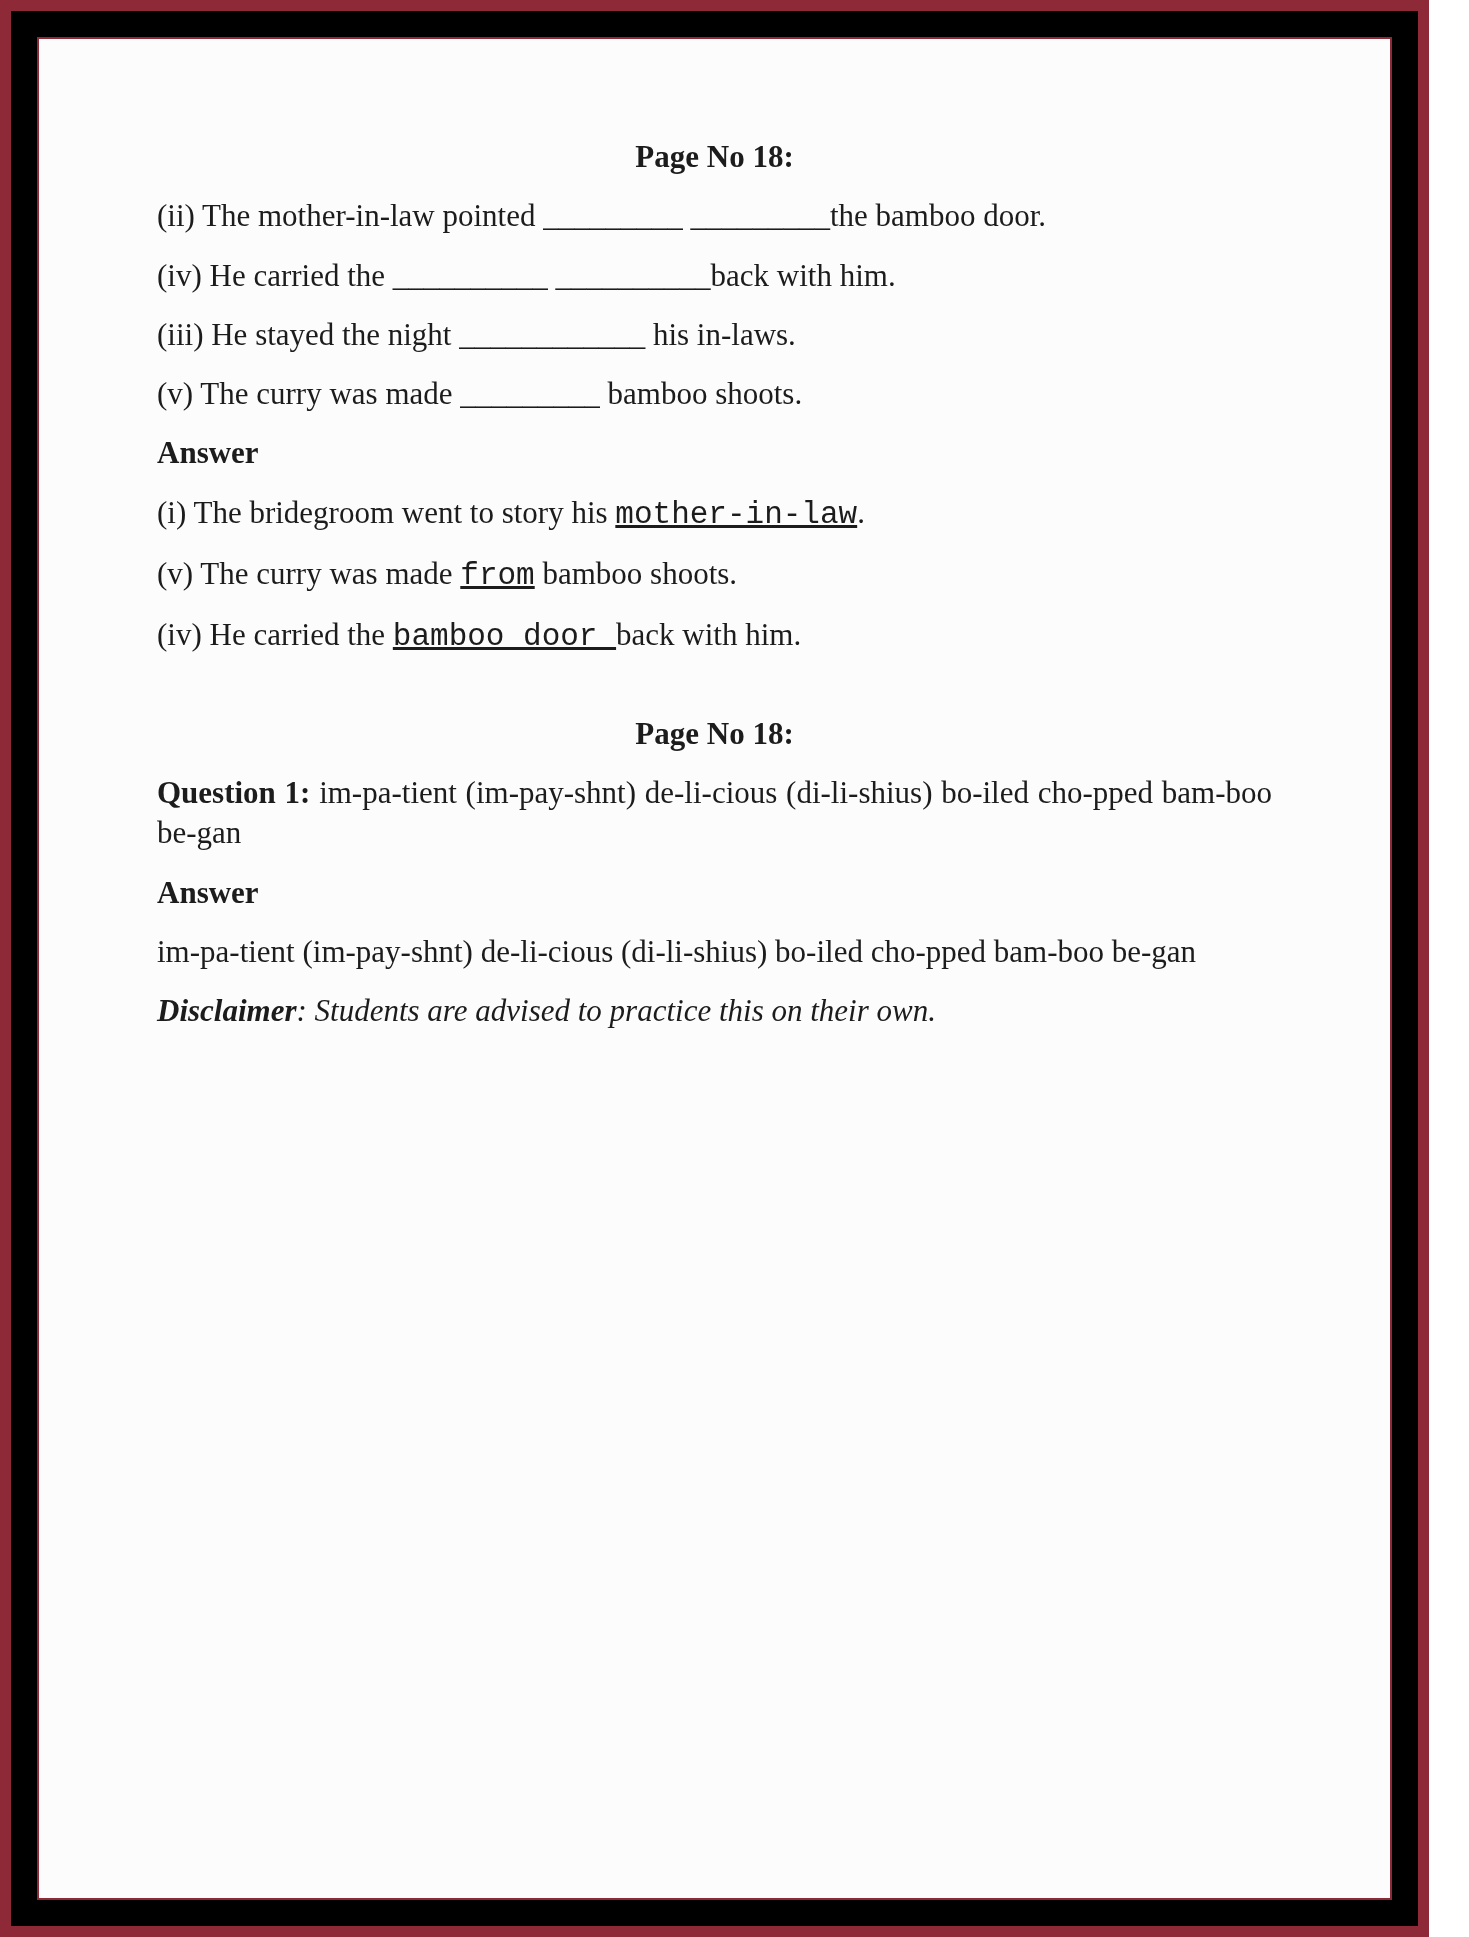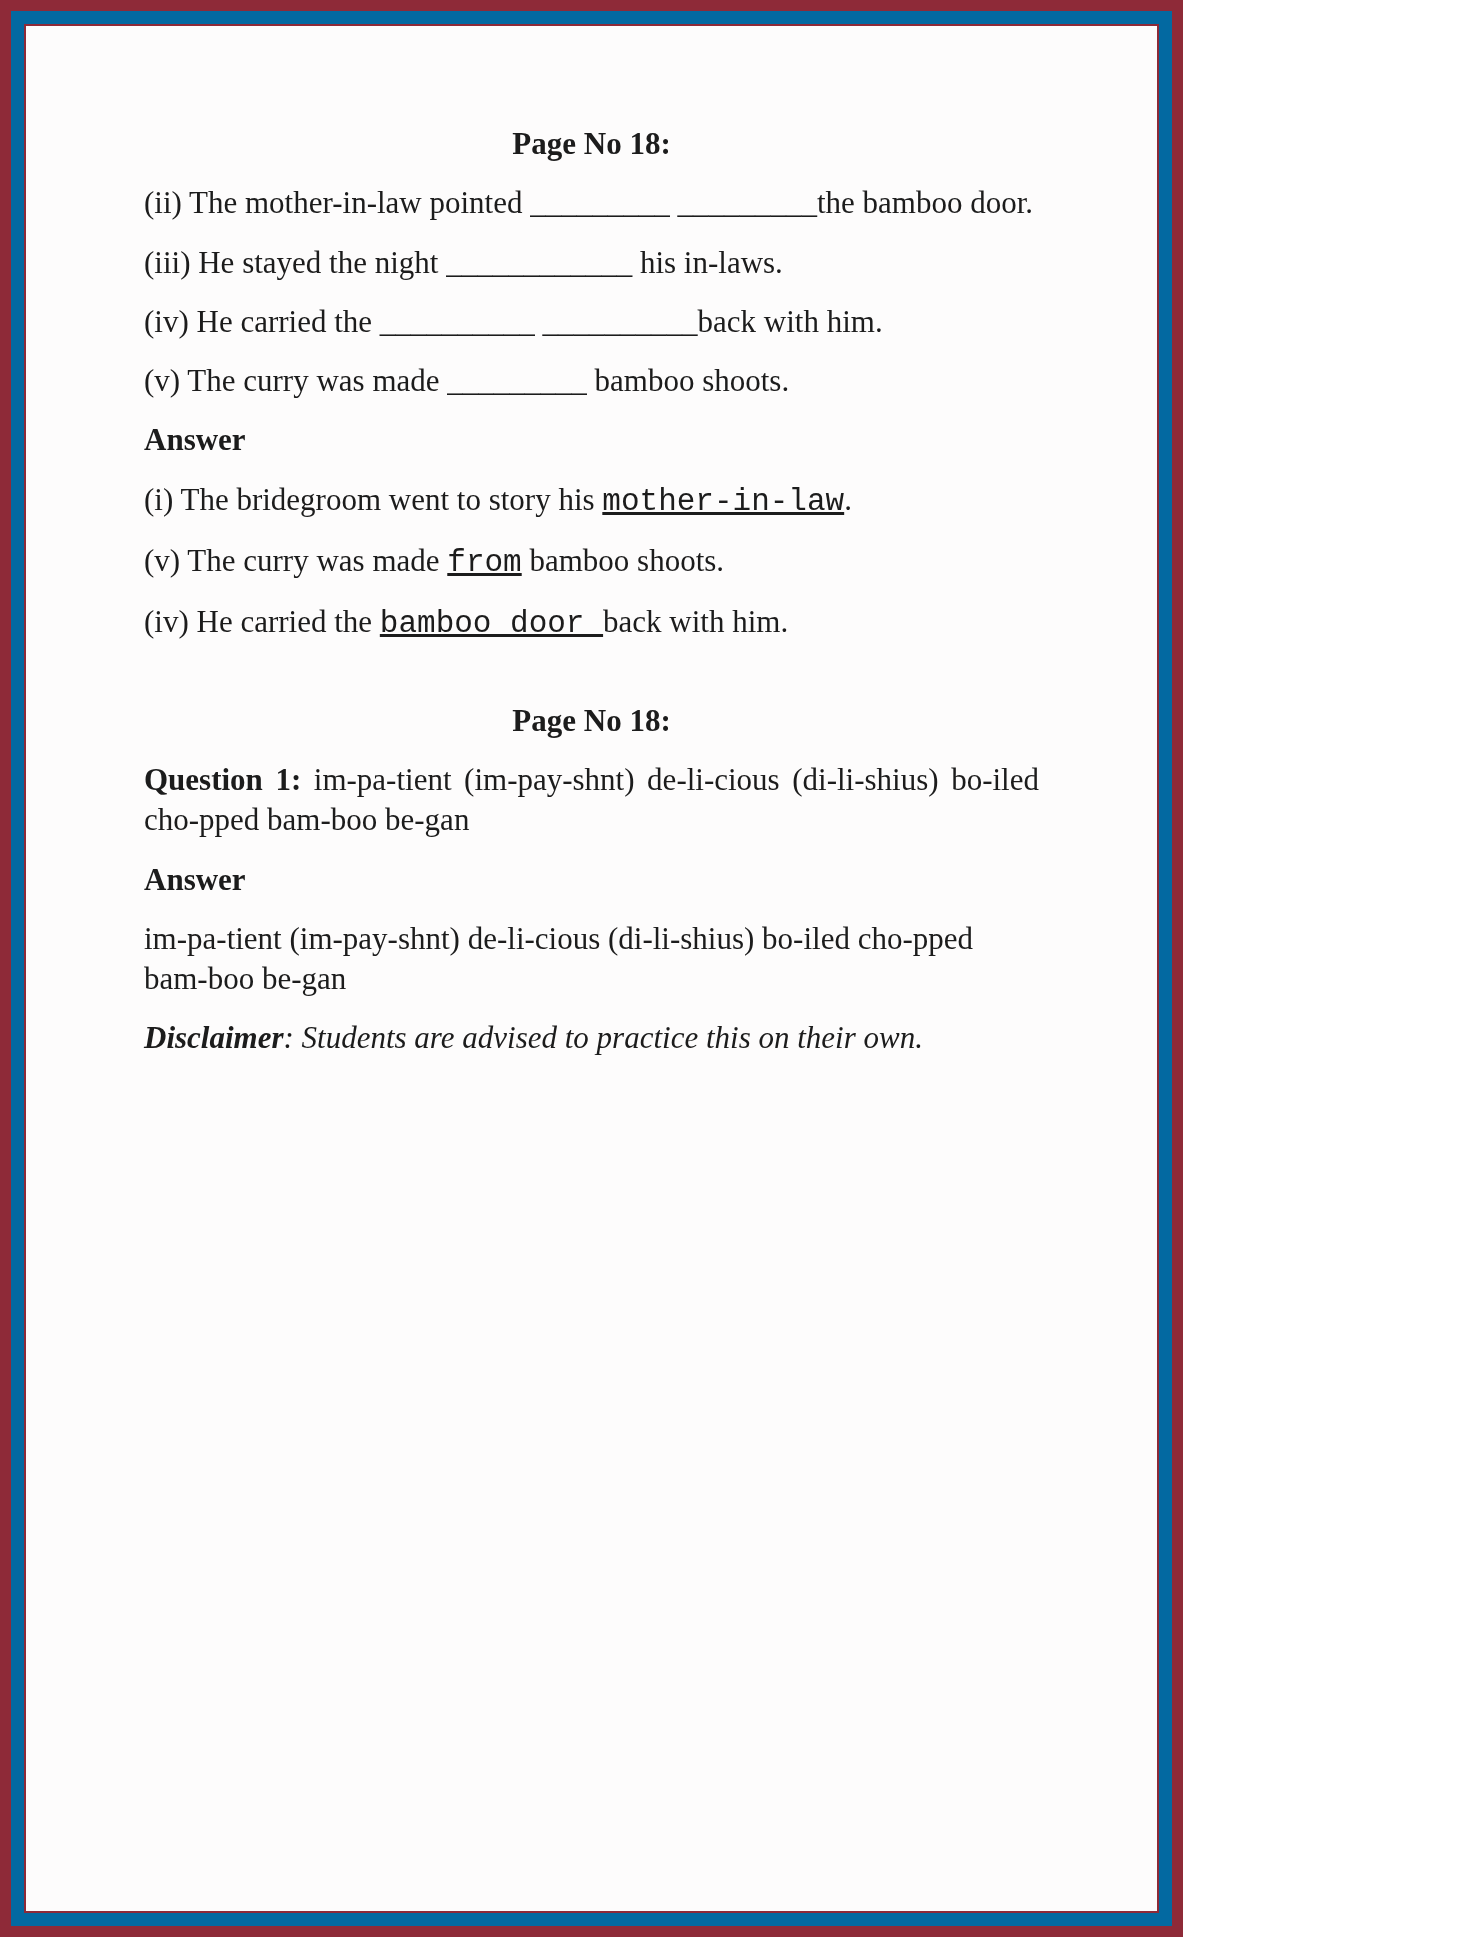--- a/index.html
+++ b/index.html
@@ -6,26 +6,26 @@
     --maroon:#8e2a38;
     --ink:#1c1c1c;
   }
   html,body{margin:0;padding:0;}
   body{
     width:1469px;
     background:#ffffff;
     font-family:"Liberation Serif", serif;
   }
   .frame{
-    width:1183px;
+    width:1429px;
     height:1937px;
     box-sizing:border-box;
     border:11px solid var(--maroon);
-    padding:13px;
-    background:#0369a1;
+    padding:26px;
+    background:#000000;
   }
   .inner-frame{
     width:100%;
     height:100%;
     box-sizing:border-box;
     border:2px solid var(--maroon);
     background:#fdfcfc;
     overflow:hidden;
   }
   .page{
@@ -45,22 +45,22 @@
   .underline{text-decoration:underline;font-family:Liberation Mono, monospace;}
 </style>
 </head>
 <body>
 
 <div class="frame">
   <div class="inner-frame">
     <div class="page">
         <p class="line center"><span class="bold">Page No 18:</span></p>
         <p class="line"><span>(ii) The mother-in-law pointed _________ _________the bamboo door.</span></p>
+        <p class="line"><span>(iv) He carried the __________ __________back with him.</span></p>
         <p class="line"><span>(iii) He stayed the night ____________ his in-laws.</span></p>
-        <p class="line"><span>(iv) He carried the __________ __________back with him.</span></p>
         <p class="line"><span>(v) The curry was made _________ bamboo shoots.</span></p>
         <p class="line"><span class="bold">Answer</span></p>
         <p class="line"><span>(i) The bridegroom went to story his </span><span class="underline">mother-in-law</span><span>.</span></p>
         <p class="line"><span>(v) The curry was made </span><span class="underline">from</span><span> bamboo shoots.</span></p>
         <p class="line"><span>(iv) He carried the </span><span class="underline">bamboo door </span><span>back with him.</span></p>
         <p class="line center" style="margin-top: 56px;"><span class="bold">Page No 18:</span></p>
         <p class="line justify"><span class="bold">Question 1: </span><span>im-pa-tient (im-pay-shnt) de-li-cious (di-li-shius) bo-iled cho-pped bam-boo be-gan</span></p>
         <p class="line"><span class="bold">Answer</span></p>
         <p class="line"><span>im-pa-tient (im-pay-shnt) de-li-cious (di-li-shius) bo-iled cho-pped bam-boo be-gan</span></p>
         <p class="line"><span class="bold italic">Disclaimer</span><span class="italic">: Students are advised to practice this on their own.</span></p>

